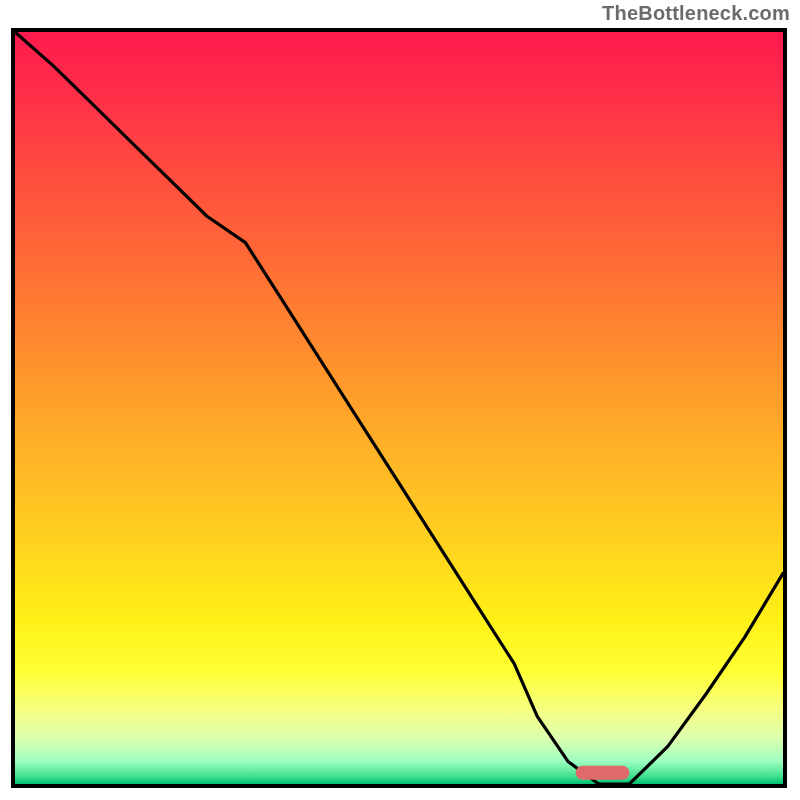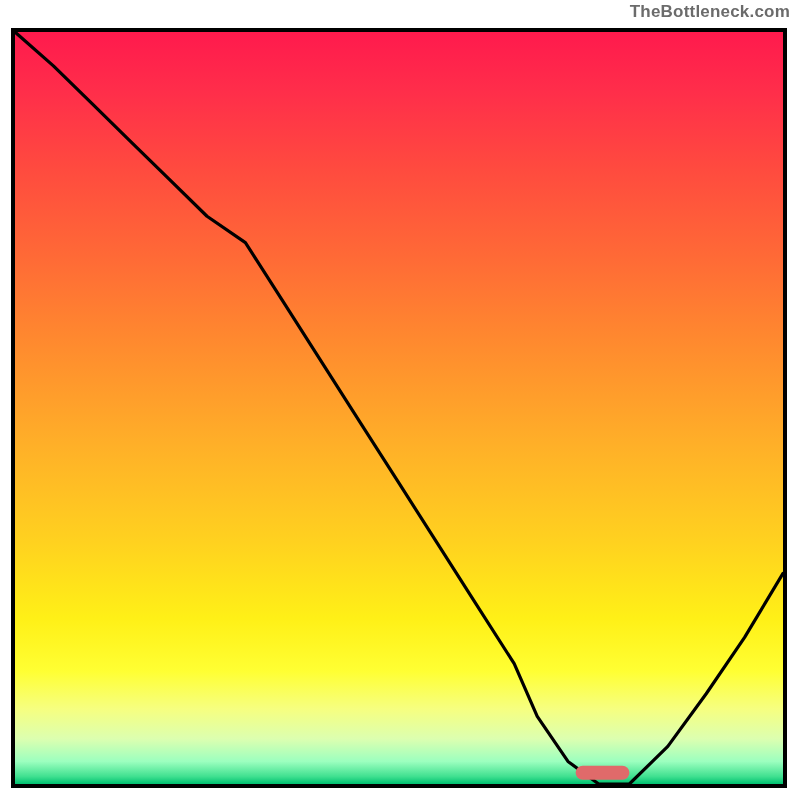--- a/index.html
+++ b/index.html
@@ -13,21 +13,21 @@
   }
   .container {
     position: relative;
     width: 800px;
     height: 800px;
   }
   .watermark {
     position: absolute;
     top: 2px;
     right: 10px;
-    font-size: 17px;
+    font-size: 20px;
     font-weight: 600;
     color: #6b6b6b;
     letter-spacing: 0.2px;
   }
   .plot-frame {
     position: absolute;
     left: 11px;
     top: 28px;
     width: 776px;
     height: 760px;

